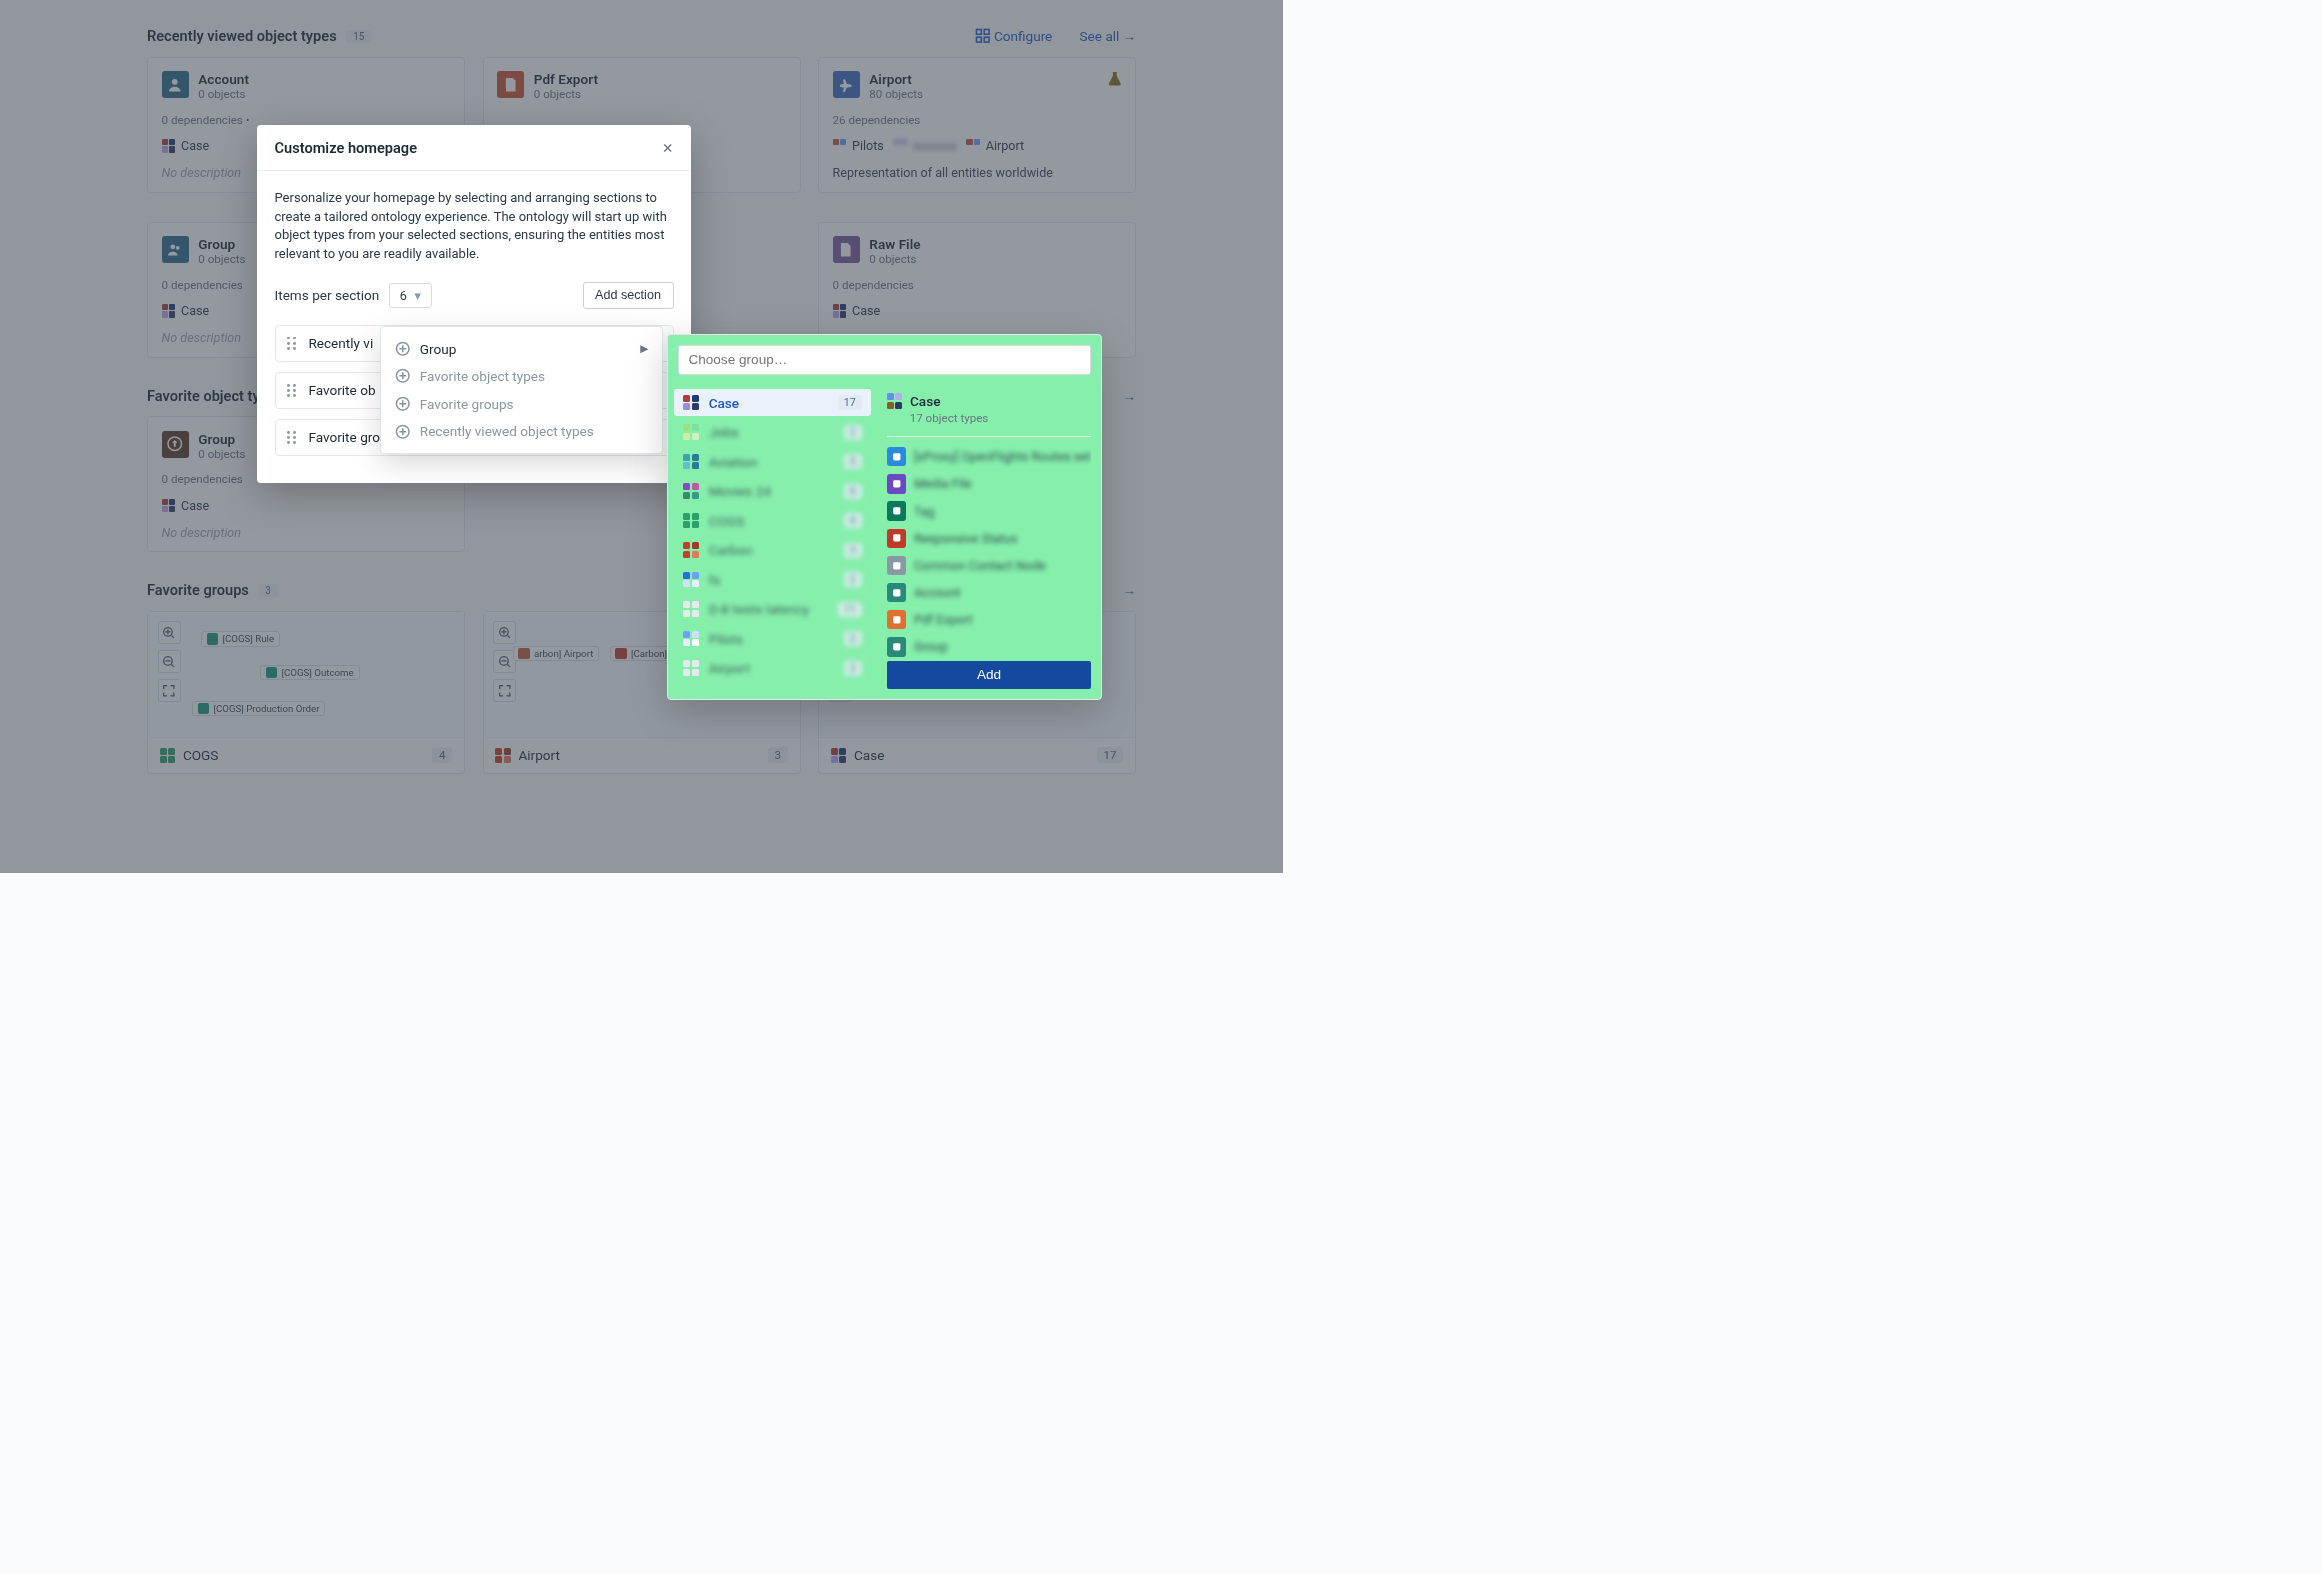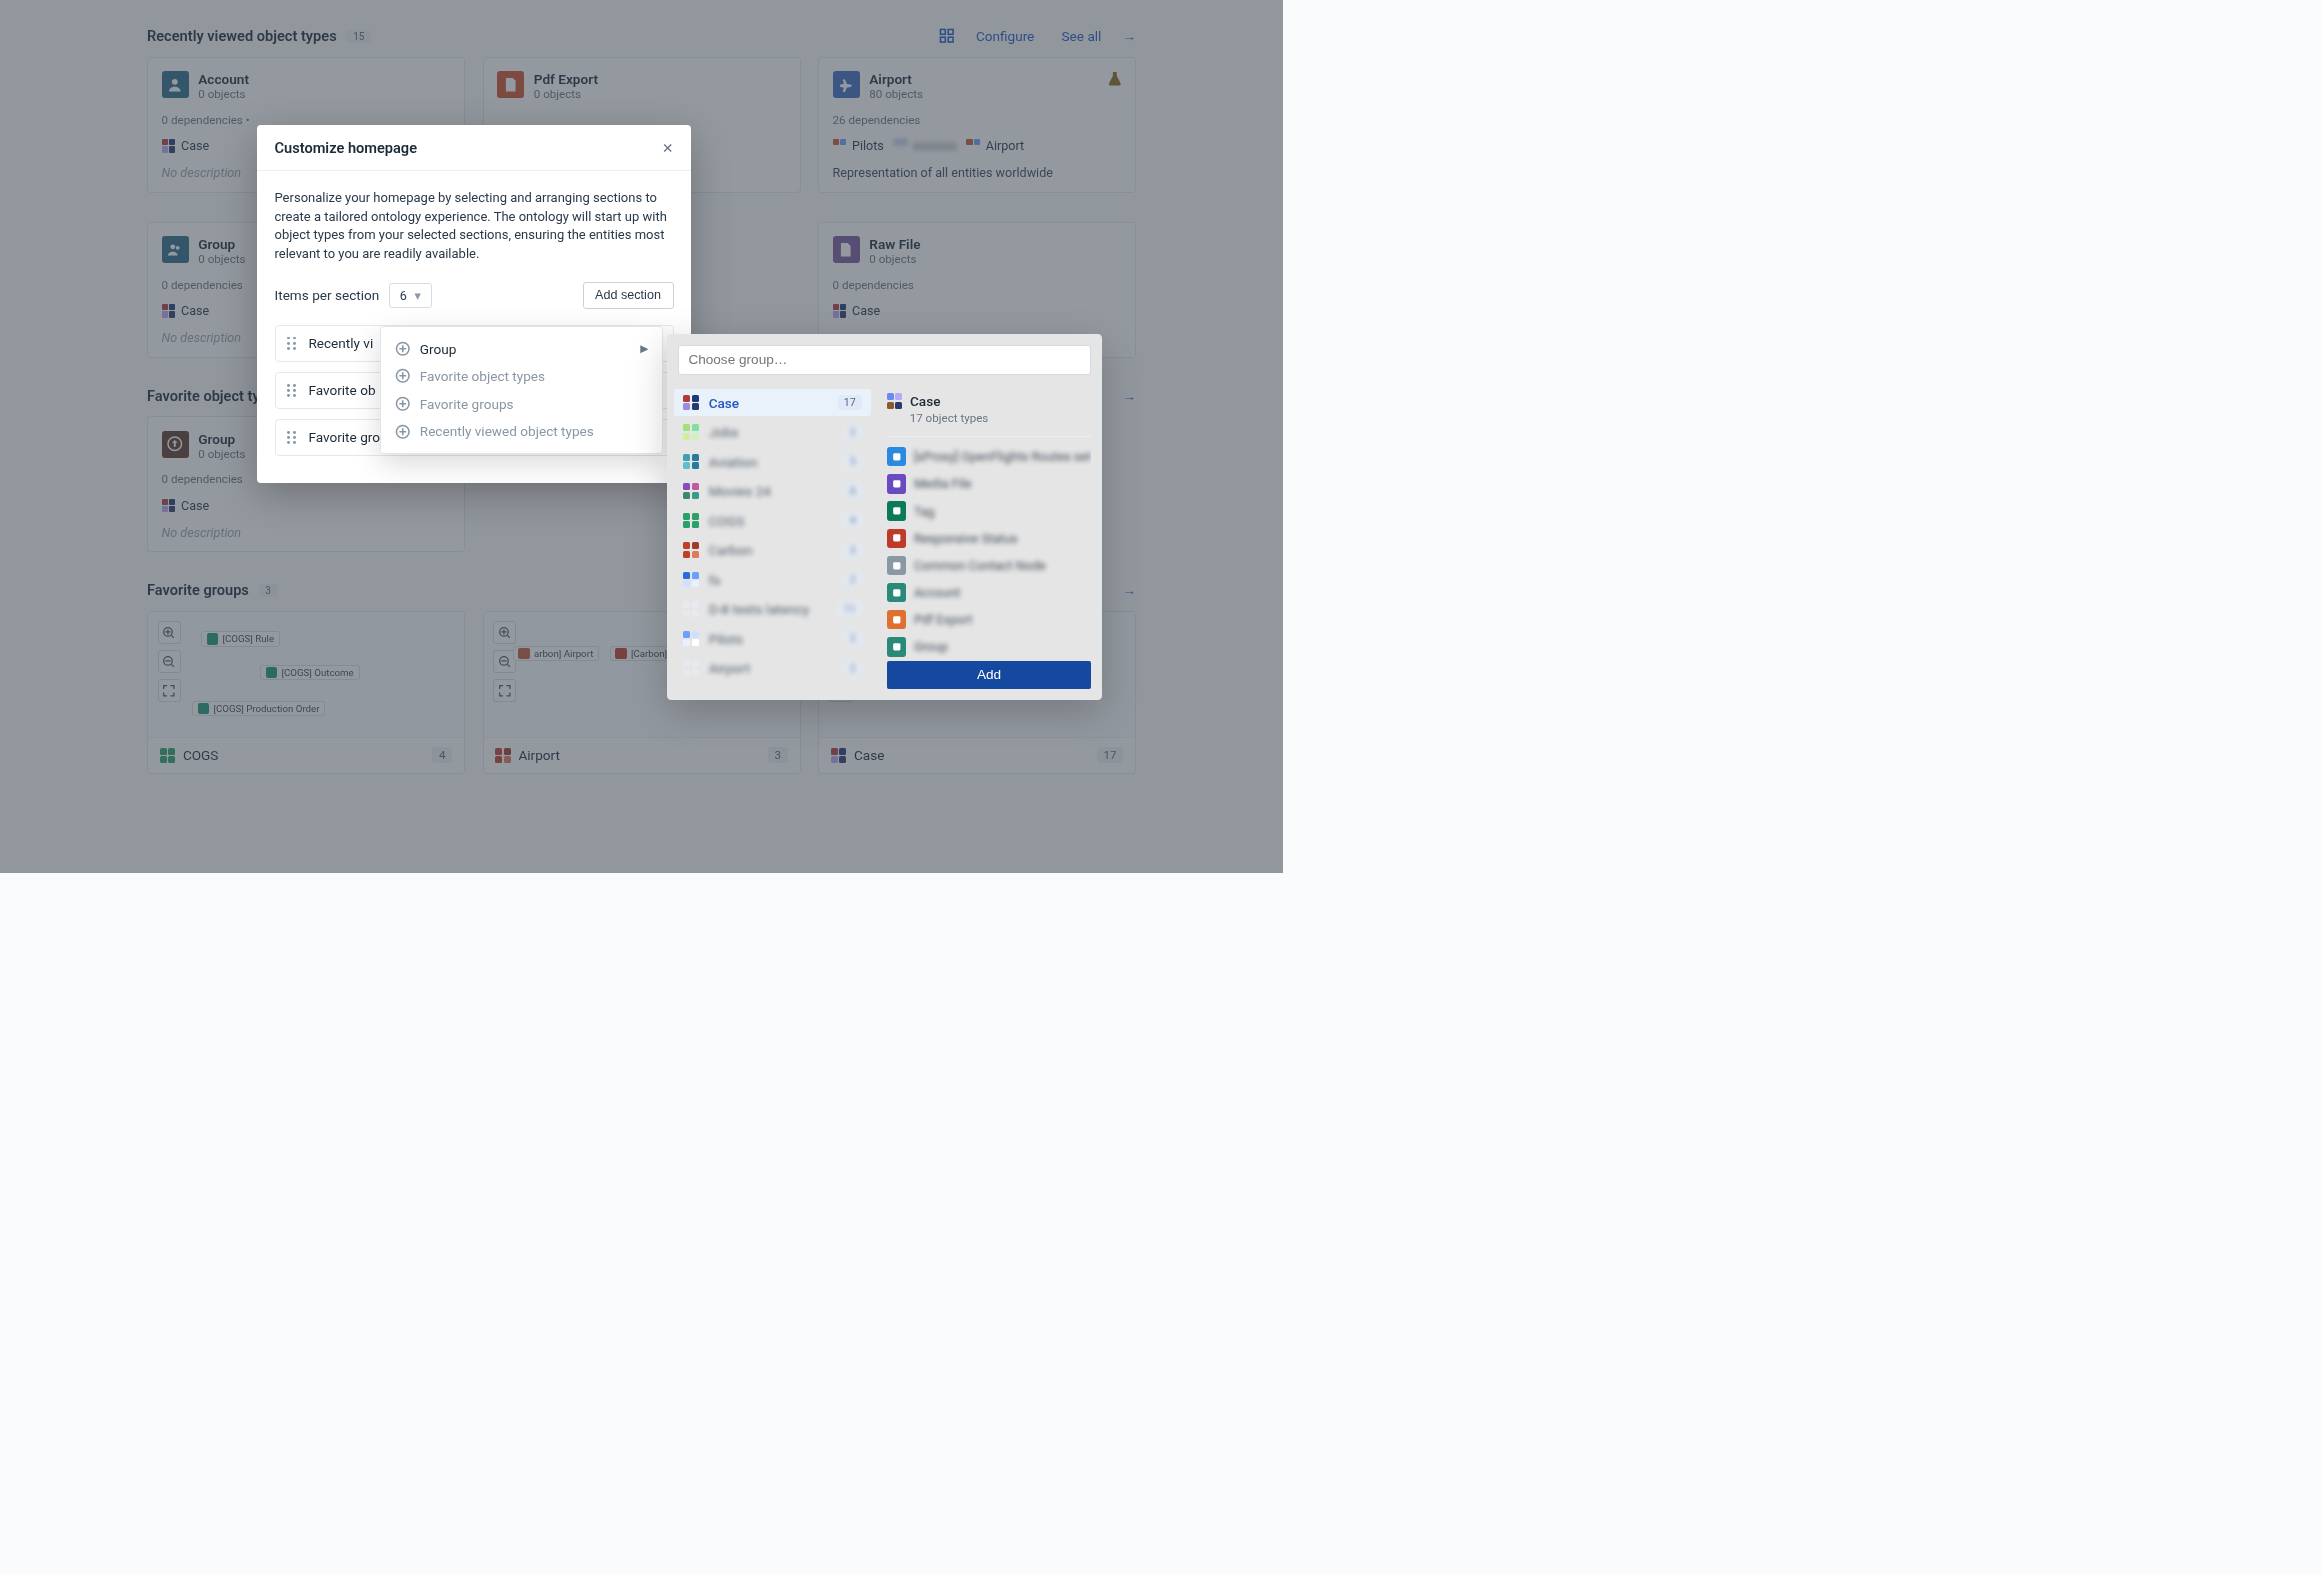--- a/index.html
+++ b/index.html
@@ -21,21 +21,21 @@
   z-index: 5;
 }
 .section-header {
   display: flex; align-items: center; gap: 9.7px; margin-bottom: 11.6px;
 }
 .section-header h2 { font-size: 14.6px; font-weight: 600; }
 .section-header .count-badge {
   background: #eef1f4; color:#5c6b7a; font-size:10px; padding:1px 6.8px; border-radius:2.9px;
 }
 .section-header .spacer { flex:1; }
-.link-action { color:#2157c4; font-size:13.6px; display:flex; align-items:center; gap:21px; cursor:pointer;}
+.link-action { color:#2157c4; font-size:13.6px; display:flex; align-items:center; gap:3px; cursor:pointer;}
 .link-action.configure svg { width:15.5px; height:15.5px; }
 .cards-row {
   display:grid; grid-template-columns: repeat(3, 1fr); gap: 17.5px; margin-bottom: 29px;
 }
 .card {
   border:1px solid #e1e6eb; border-radius:3.9px; background:#fff; padding:13.6px 13.6px 11.6px;
   display:flex; flex-direction:column; gap:11.6px;
 }
 .card-head { display:flex; gap:9.7px; align-items:flex-start; }
 .obj-icon {
@@ -100,21 +100,21 @@
   position:absolute; z-index:12; background:#fff; border:1px solid #e1e6eb; border-radius:3.9px; box-shadow:0 9.7px 29px rgba(0,0,0,0.15);
   left:380px; top:326px; width:283px; padding:7.8px 0;
 }
 .flyout1 .item { display:flex; align-items:center; gap:9.7px; padding:5.8px 13.6px; font-size:13.6px;}
 .flyout1 .item .plus { width:15.5px; height:15.5px; color:#8896a4;}
 .flyout1 .item.muted{ color:#8a97a4; }
 .flyout1 .chev { margin-left:auto; color:#6a7683; font-size:10.7px;}
 
 
 .flyout2 {
-  position:absolute; z-index:15; background:#e5e5e5; border:1px solid #e1e6eb; border-radius:3.9px; box-shadow:0 11.6px 39px rgba(0,0,0,0.2);
+  position:absolute; z-index:15; background:#86efac; border:1px solid #e1e6eb; border-radius:3.9px; box-shadow:0 11.6px 39px rgba(0,0,0,0.2);
   left:667px; top:334px; width:435px; display:flex; flex-direction:column;
 }
 .flyout2 .search { margin:9.7px; }
 .flyout2 .search input {
   width:100%; border:1px solid #d4dbe2; border-radius:2.9px; padding:6.8px 9.7px; font-size:13.6px; color:#2a3a4a;
 }
 .flyout2 .cols { display:flex; }
 .flyout2 .col-left { width:209px; border-right:0; padding:3.9px 0 9.7px; max-height:340px; overflow:hidden;}
 .flyout2 .col-right { flex:1; padding:7.8px 9.7px 9.7px; border-left:0; display:flex; flex-direction:column;}
 .gl-item { display:flex; align-items:center; gap:9.7px; padding:5.8px 9.7px; margin:0 5.8px 1.9px; border-radius:2.9px; font-size:13.6px;}

